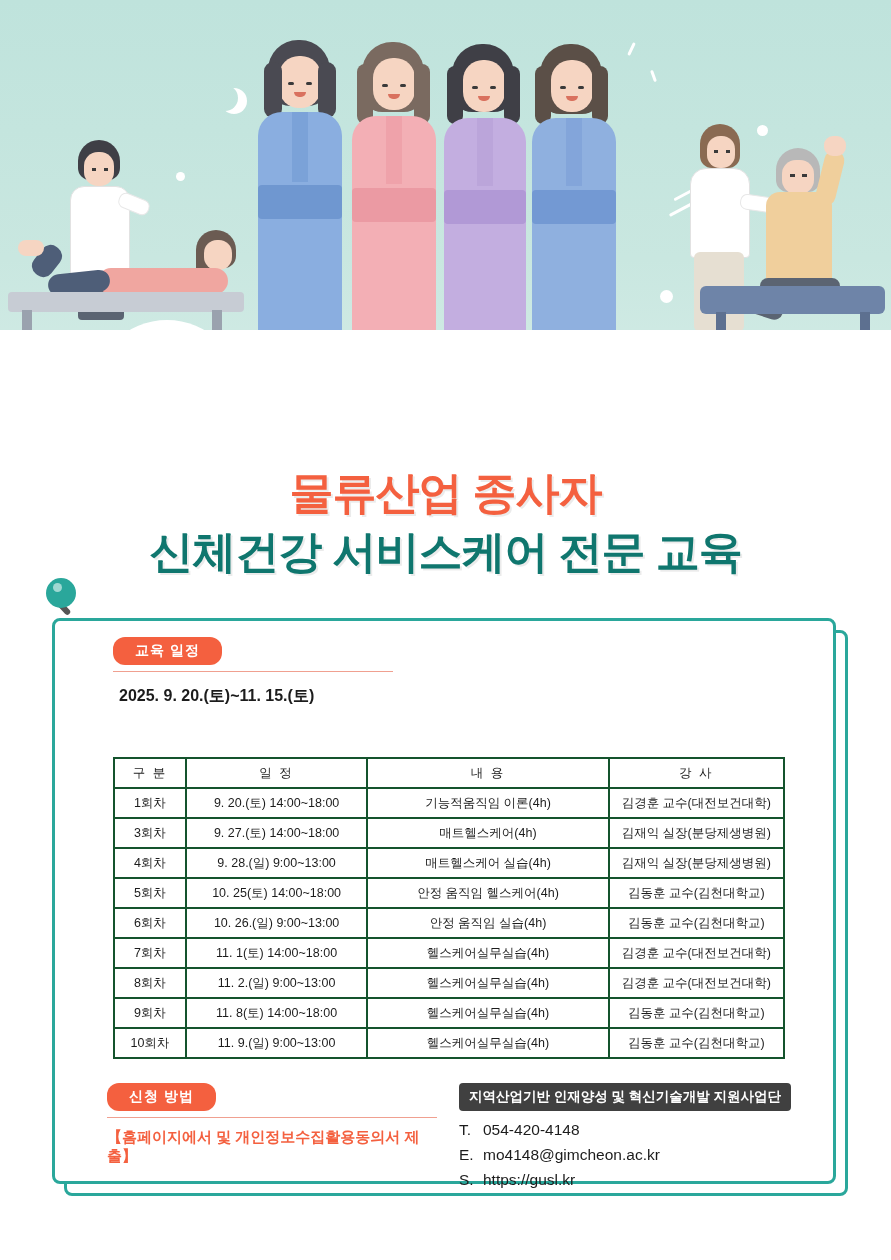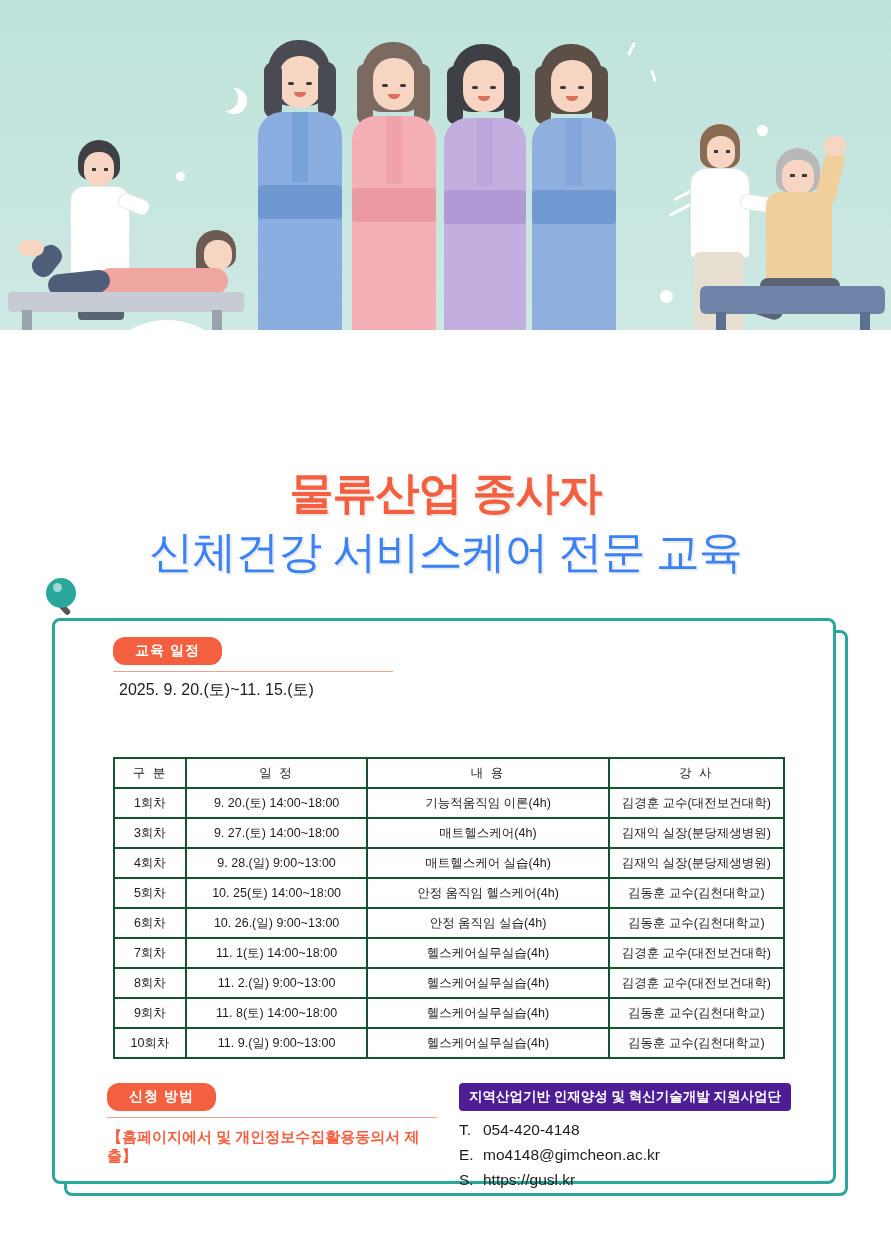--- a/index.html
+++ b/index.html
@@ -82,22 +82,22 @@
     color: #f4603f;
     letter-spacing: -1px;
     -webkit-text-stroke: 4px #ffffff;
     paint-order: stroke fill;
     text-shadow: 2px 2px 0 rgba(0,0,0,0.08);
     line-height: 1.15;
   }
   .title2 {
     margin-top: 8px;
     font-size: 44px;
-    font-weight: normal;
-    color: #3b82f6;
+    font-weight: bold;
+    color: #0f766e;
     letter-spacing: -1px;
     -webkit-text-stroke: 4px #ffffff;
     paint-order: stroke fill;
     text-shadow: 2px 2px 0 rgba(0,0,0,0.08);
     line-height: 1.15;
   }
 
   
   .pin {
     position: absolute;
@@ -228,21 +228,21 @@
     content: "";
     position: absolute;
     left: 2px; top: 7px;
     width: 6px; height: 6px;
     border-radius: 50%;
     background: #333333;
   }
 
   .contact-pill {
     display: inline-block;
-    background: #4c1d95;
+    background: #404040;
     color: #ffffff;
     font-size: 13.5px;
     font-weight: bold;
     padding: 5px 10px;
     border-radius: 4px;
   }
   .contact-list {
     margin-top: 10px;
     font-size: 15.5px;
     color: #1c1c1c;
@@ -392,21 +392,21 @@
     <div class="head"></div>
     <div class="hl"></div>
   </div>
 
   <div class="card-shadow"></div>
   <div class="card">
 
     <div class="sec" style="left:58px; top:16px; width:280px;">
       <span class="pill">교육 일정</span>
       <div class="rule"></div>
-      <div class="plain" style="margin-top:8px; padding-left:6px;">2025. 9. 20.(토)~11. 15.(토)</div>
+      <div class="plain" style="margin-top:14px; padding-left:6px;font-weight:bold;">2025. 9. 20.(토)~11. 15.(토)</div>
     </div>
 
 
 
     <table class="sched">
       <colgroup>
           <col class="c1">
           <col class="c2">
           <col class="c3">
           <col class="c4">

